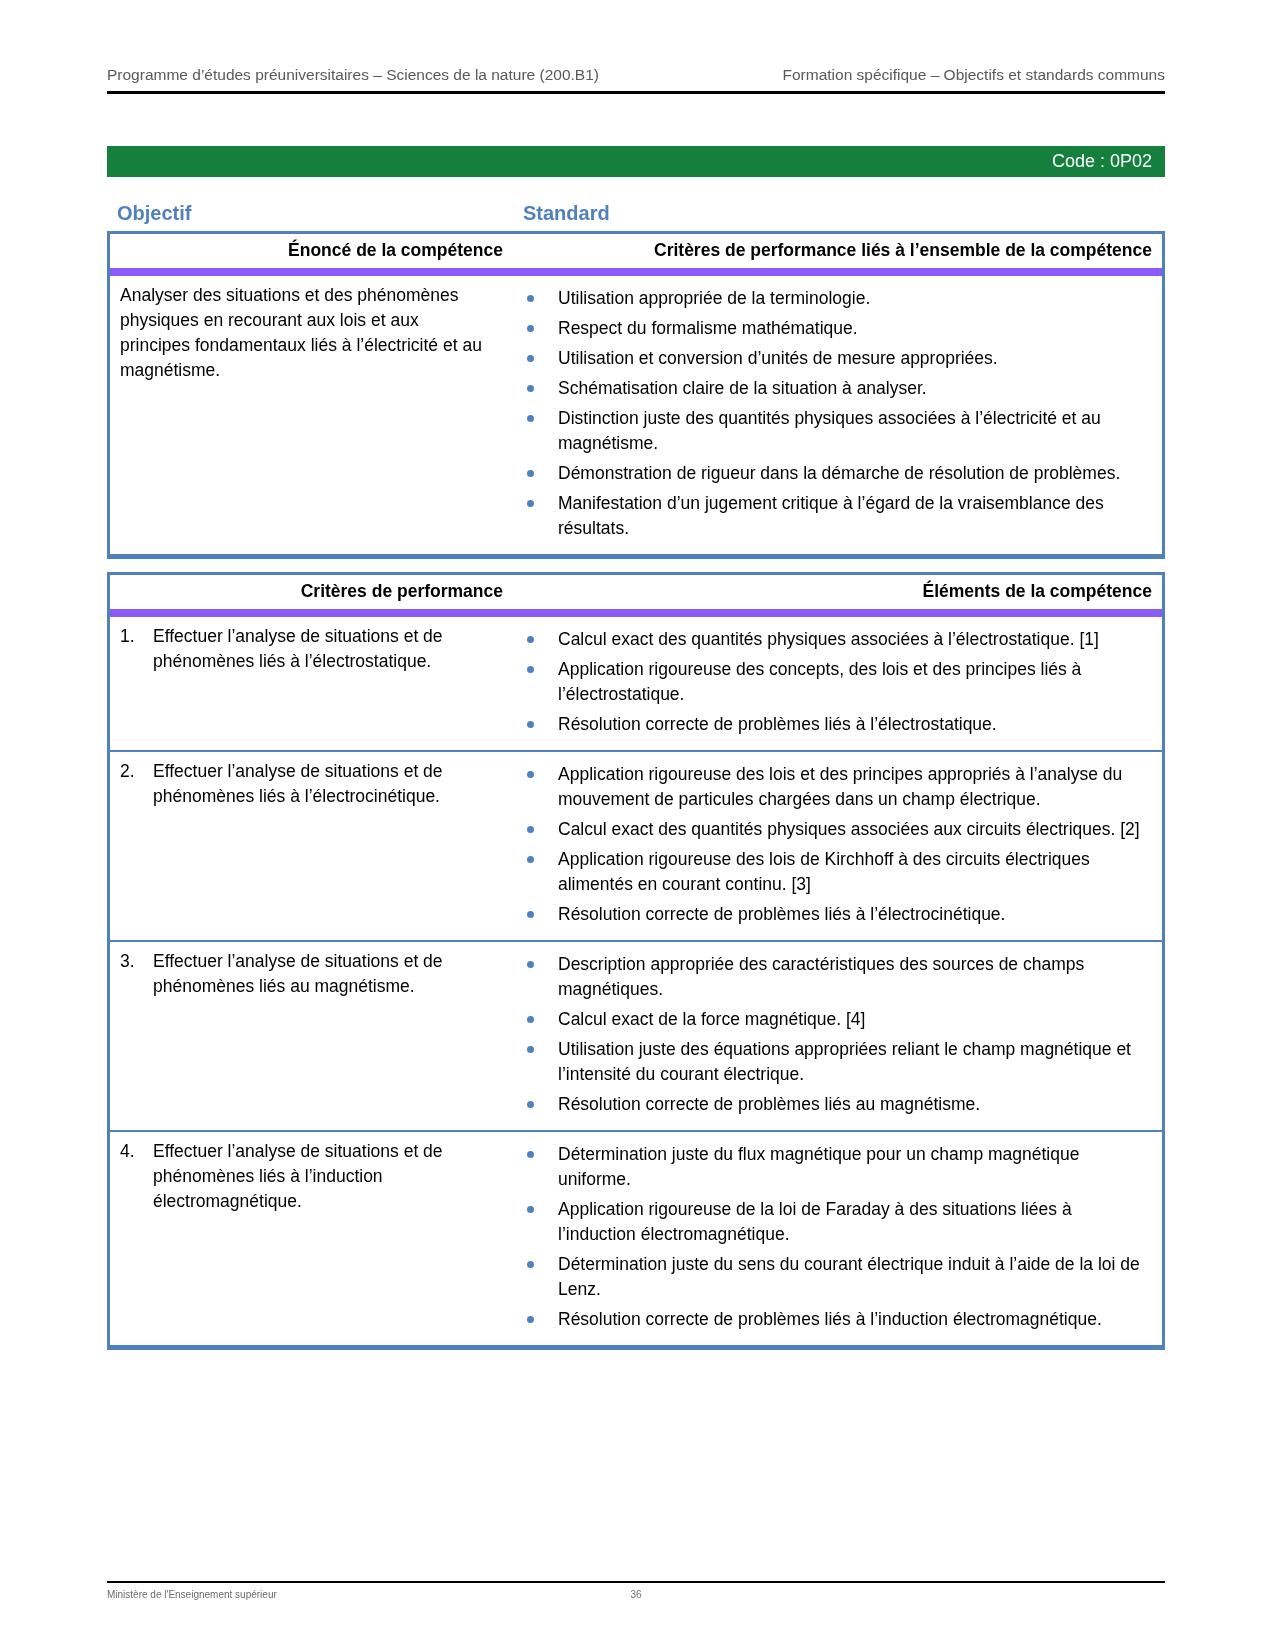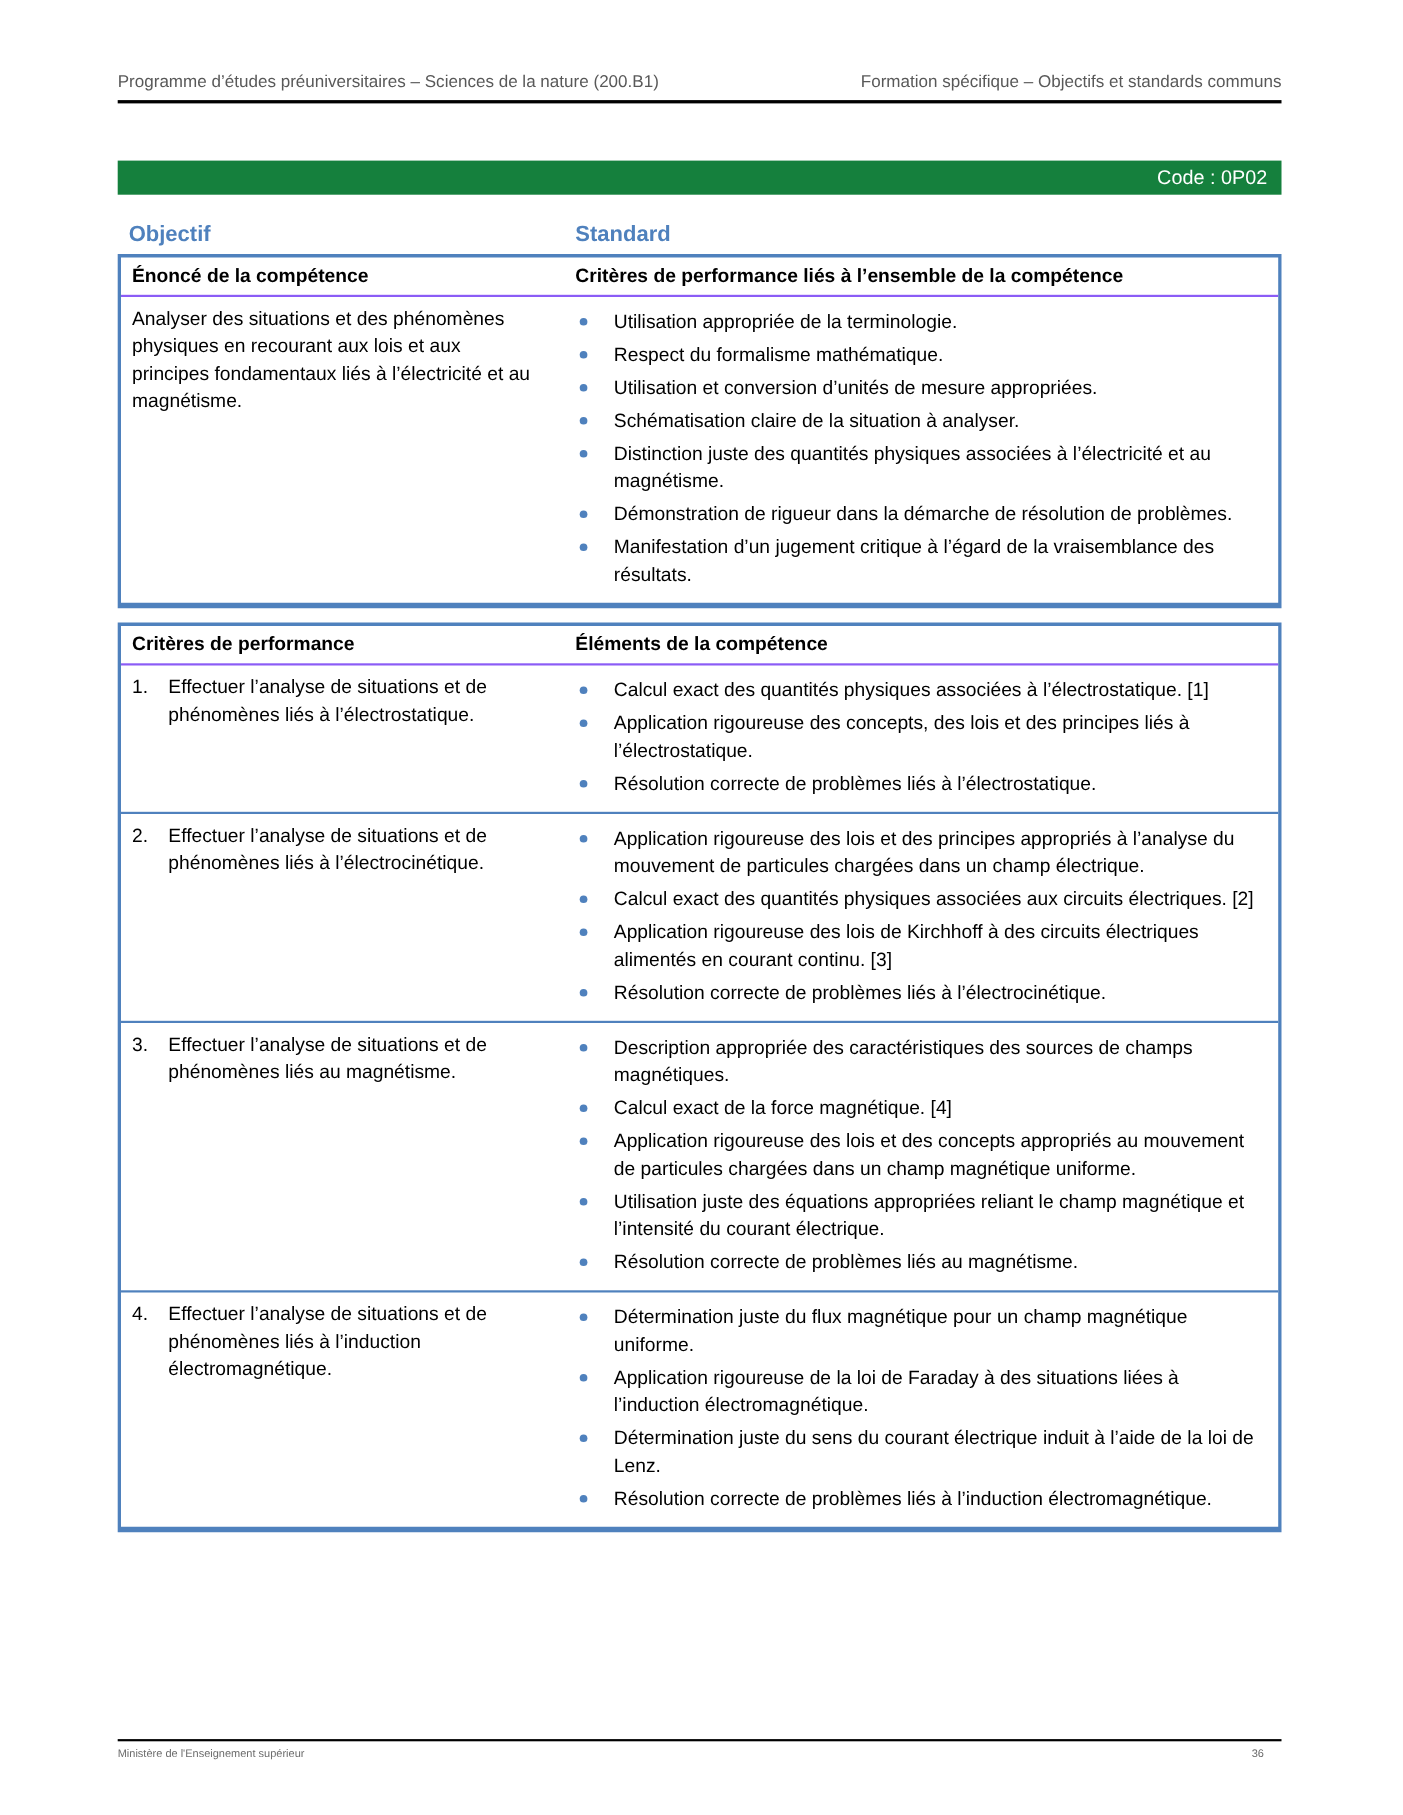--- a/index.html
+++ b/index.html
@@ -55,21 +55,22 @@
     line-height: 25px;
   }
   .tbl1 { margin-top: 2px; }
   .tbl2 { margin-top: 13px; }
 
   .thead, .trow {
     display: grid;
     grid-template-columns: 403px 1fr;
   }
   .thead {
-    border-bottom: 2px solid #8b5cf6;
+    border-bottom: 8px solid #8b5cf6;
+    text-align: right;
   }
   .th {
     font-weight: bold;
     padding: 4px 10px 5px 10px;
   }
 
   .cell-left { padding: 7px 22px 8px 10px; }
   .tbl2 .cell-left { display: flex; padding-left: 10px; }
   .num { width: 33px; flex: 0 0 33px; }
   .el-text { flex: 1; padding-right: 14px; }
@@ -97,22 +98,22 @@
   
   .doc-footer {
     position: absolute;
     top: 1581px; left: 107px;
     width: 1058px;
     border-top: 2px solid #000;
     padding-top: 6px;
     font-size: 10px; color: #6b6b6b;
   }
   .doc-footer .pagenum {
-    position: absolute; left: 0; right: 16px; top: 6px;
-    text-align: right;
+    position: absolute; left: 0; right: 0; top: 6px;
+    text-align: center;
   }
 </style>
 </head>
 <body>
 
 <div class="page">
   <div class="content">
 
     <header class="doc-header">
       <span>Programme d’études préuniversitaires – Sciences de la nature (200.B1)</span>
@@ -226,24 +227,20 @@
           <span class="el-text">Effectuer l’analyse de situations et de phénomènes liés au magnétisme.</span>
         </div>
         <ul class="cell-right">
           <li class="crit">
             <span class="dot"></span>
             <span class="crit-text">Description appropriée des caractéristiques des sources de champs magnétiques.</span>
           </li>
           <li class="crit">
             <span class="dot"></span>
             <span class="crit-text">Calcul exact de la force magnétique. [4]</span>
-          </li>
-          <li class="crit">
-            <span class="dot"></span>
-            <span class="crit-text">Application rigoureuse des lois et des concepts appropriés au mouvement de particules chargées dans un champ magnétique uniforme.</span>
           </li>
           <li class="crit">
             <span class="dot"></span>
             <span class="crit-text">Utilisation juste des équations appropriées reliant le champ magnétique et l’intensité du courant électrique.</span>
           </li>
           <li class="crit">
             <span class="dot"></span>
             <span class="crit-text">Résolution correcte de problèmes liés au magnétisme.</span>
           </li>
         </ul>

